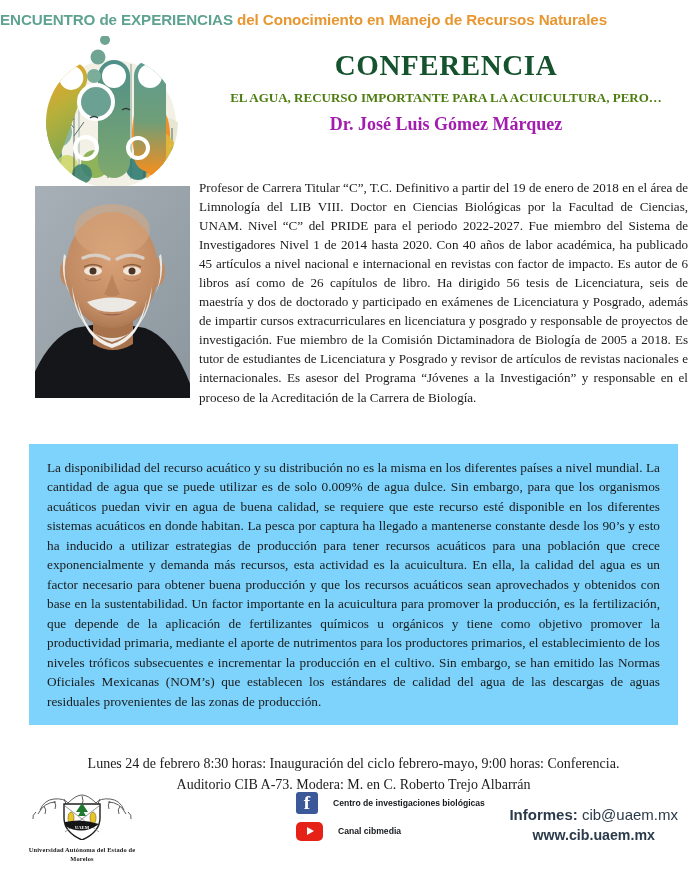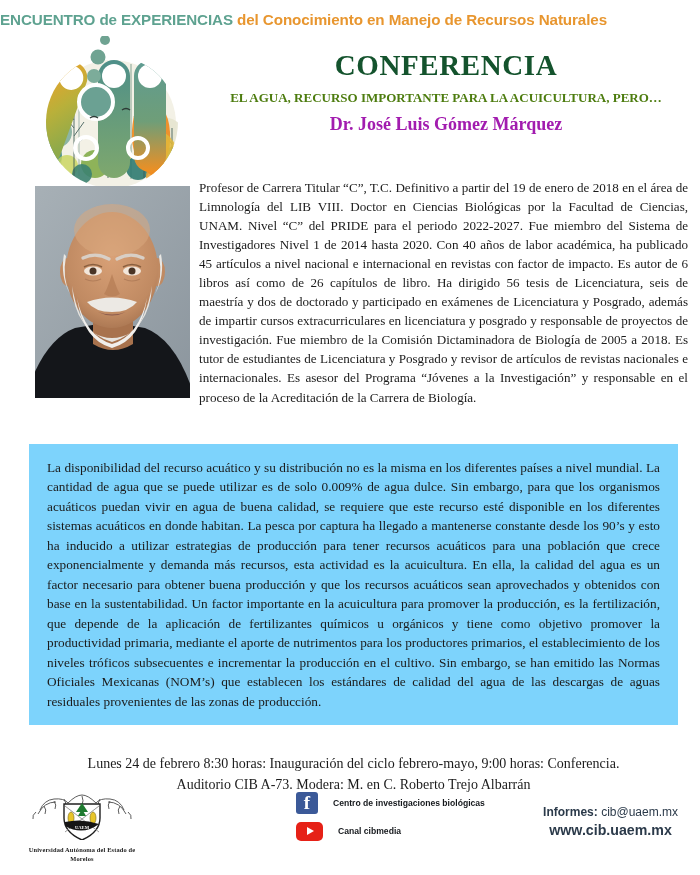--- a/index.html
+++ b/index.html
@@ -190,21 +190,21 @@
     border-top: 4.5px solid transparent;
     border-bottom: 4.5px solid transparent;
   }
 
   .contact {
     position: absolute; right: 22px; top: 22px;
     text-align: center;
     font-family: "Liberation Sans", sans-serif;
     color: #2b3a4a;
   }
-  .contact .l1 { font-size: 12px; line-height: 1.45; }
+  .contact .l1 { font-size: 15px; line-height: 1.45; }
   .contact .l1 b { font-weight: bold; }
   .contact .l2 { font-size: 14.2px; font-weight: bold; line-height: 1.4; }
 </style>
 </head>
 <body>
 
 <div class="banner">
   <span class="t1">ENCUENTRO de EXPERIENCIAS </span><span class="t2">del Conocimiento en Manejo de Recursos Naturales</span>
 </div>
 

